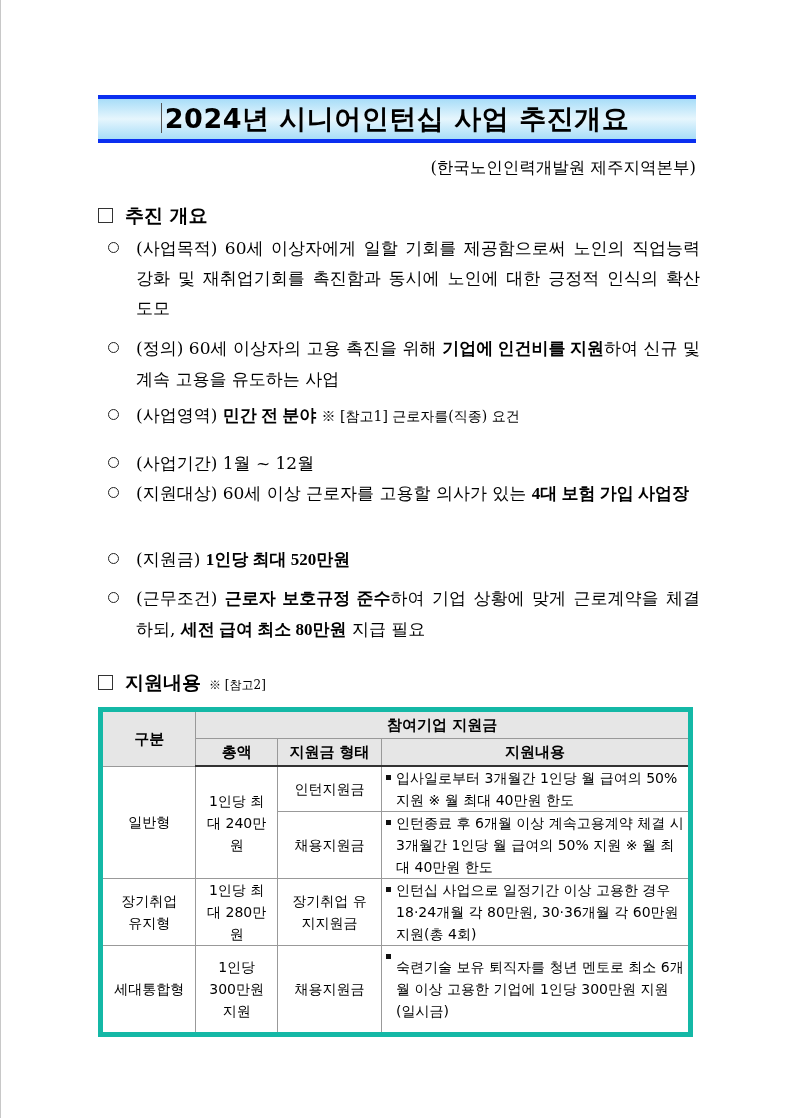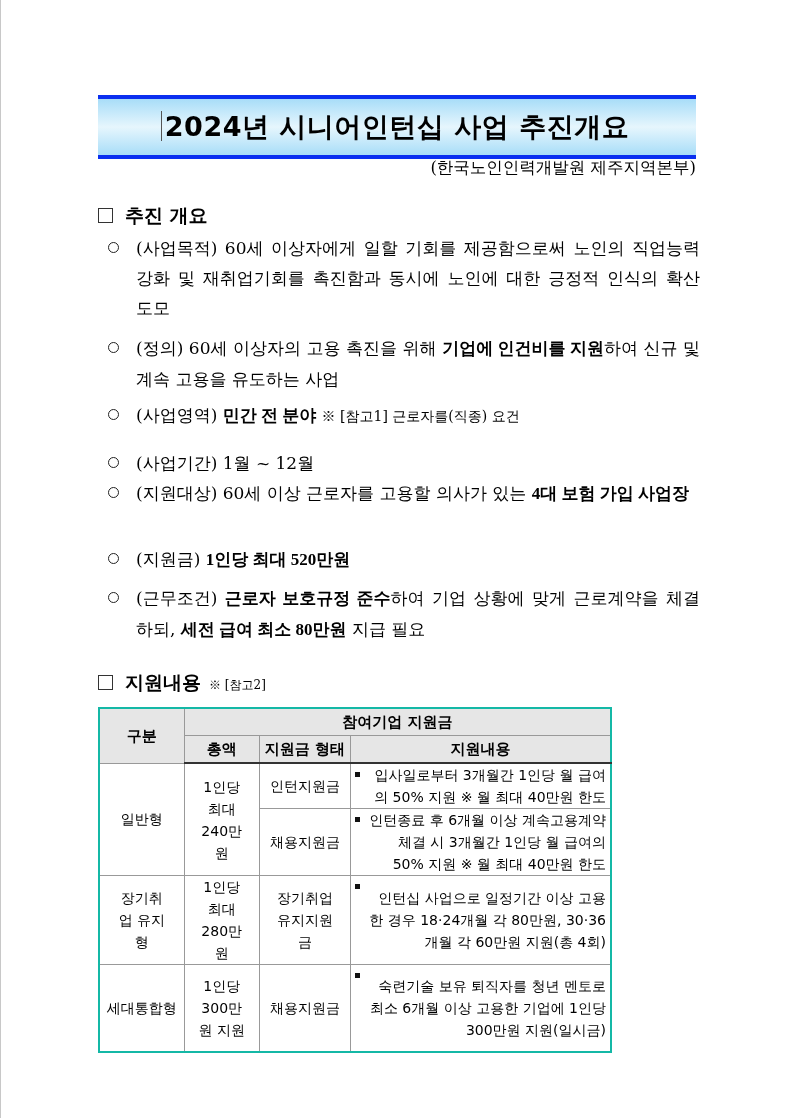--- a/index.html
+++ b/index.html
@@ -1,21 +1,21 @@
 <!DOCTYPE html>
 <html><head>
   <meta charset="utf-8">
   <style>
     html, body { margin: 0; padding: 0; background: #ffffff; }
     body { width: 792px; height: 1118px; position: relative; overflow: hidden;
            font-family: "DejaVu Serif", "Liberation Serif", serif; color: #000; }
     .page-edge { position: absolute; left: 0; top: 0; width: 1px; height: 1118px; background: #c8c8c8; }
 
     
-    .title-banner { position: absolute; left: 98px; top: 95px; width: 598px; height: 64px;
+    .title-banner { position: absolute; left: 98px; top: 95px; width: 598px; height: 48px;
       border-top: 4px solid #0a2ff0; border-bottom: 4px solid #0a2ff0;
       background: linear-gradient(to bottom, #a8ddf8 0%, #e6f6fd 50%, #a8ddf8 100%);
       box-sizing: border-box; display: flex; align-items: center; justify-content: center; }
     .title-text { font-family: "DejaVu Sans", "Liberation Sans", sans-serif; font-weight: bold;
       font-size: 27px; letter-spacing: 0.5px; position: relative; }
     .title-caret { position: absolute; left: -4px; top: 2px; width: 1px; height: 30px; background: #555; }
 
     .org { position: absolute; right: 96px; top: 157px; font-size: 16.5px; }
 
     .section-head { position: absolute; left: 98px; font-family: "DejaVu Sans", "Liberation Sans", sans-serif;
@@ -25,27 +25,27 @@
     .ref-note { font-family: "DejaVu Serif", "Liberation Serif", serif; font-weight: normal;
       font-size: 12px; margin-left: 8px; text-align: right; }
 
     .bullet { position: absolute; left: 108px; width: 592px; font-size: 17px; line-height: 30px; }
     .bullet .circ { position: absolute; left: 0; top: 9px; width: 11px; height: 11px; border: 1.2px solid #222; border-radius: 50%; box-sizing: border-box; }
     .bullet .txt { margin-left: 28px; text-align: justify; text-align-last: left; }
     .bullet .b { font-weight: bold; font-family: Liberation Serif, serif; }
     .bullet .small { font-size: 14px; }
 
     
-    .tbl { position: absolute; left: 98px; top: 707px; width: 514px; border-collapse: collapse;
+    .tbl { position: absolute; left: 98px; top: 707px; width: 595px; border-collapse: collapse;
       font-family: "DejaVu Sans", "Liberation Sans", sans-serif; font-size: 14px; line-height: 22px;
-      border: 2px solid #14b8a6; }
+      border: 5px solid #14b8a6; }
     .tbl th, .tbl td { border: 1px solid #999; padding: 0 4px; text-align: center; vertical-align: middle; }
     .tbl th { background: #e6e6e6; font-weight: bold; font-size: 15px; height: 26px; }
     .tbl thead tr:last-child th { border-bottom: 2px solid #333; }
-    .tbl td.content { text-align: right; padding-left: 14px; position: relative; }
+    .tbl td.content { text-align: left; padding-left: 14px; position: relative; }
     .tbl td.content .sq { position: absolute; left: 4px; top: 8px; width: 5px; height: 5px; background: #111; }
   </style>
 </head>
 <body>
 
 <div class="page-edge"></div>
 
 <div class="title-banner">
   <div class="title-text">
     <span class="title-caret"></span>

